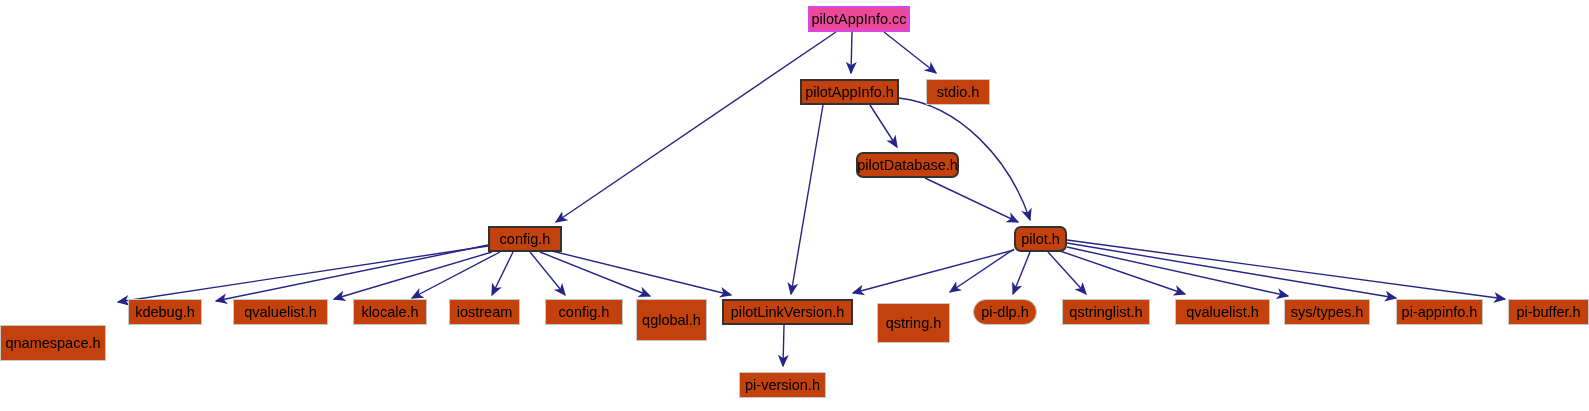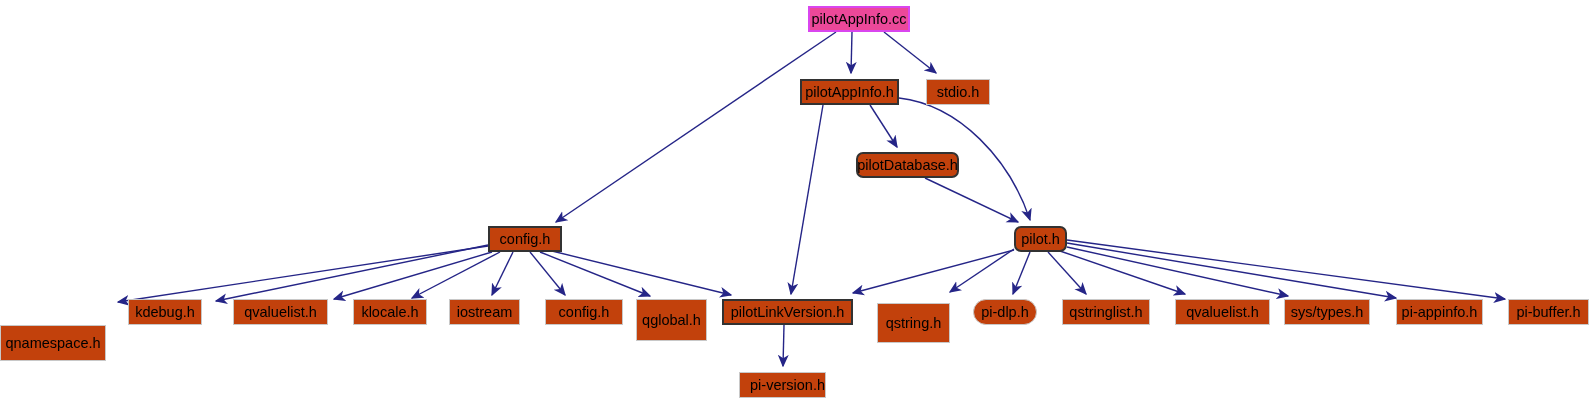--- a/index.html
+++ b/index.html
@@ -145,17 +145,17 @@
       </div>
       <div class="node" style="left: 1284px; top: 299px; width: 86px; height: 26px;">
         <span class="node-label">sys/types.h</span>
       </div>
       <div class="node" style="left: 1396px; top: 299px; width: 87px; height: 26px;">
         <span class="node-label">pi-appinfo.h</span>
       </div>
       <div class="node" style="left: 1508px; top: 299px; width: 81px; height: 26px;">
         <span class="node-label">pi-buffer.h</span>
       </div>
-      <div class="node" style="left: 739px; top: 372px; width: 87px; height: 26px; justify-content: flex-end;">
+      <div class="node" style="left: 739px; top: 372px; width: 87px; height: 26px;">
         <span class="node-label">pi-version.h</span>
       </div>
     </div>
 </div>
 
 </body></html>

